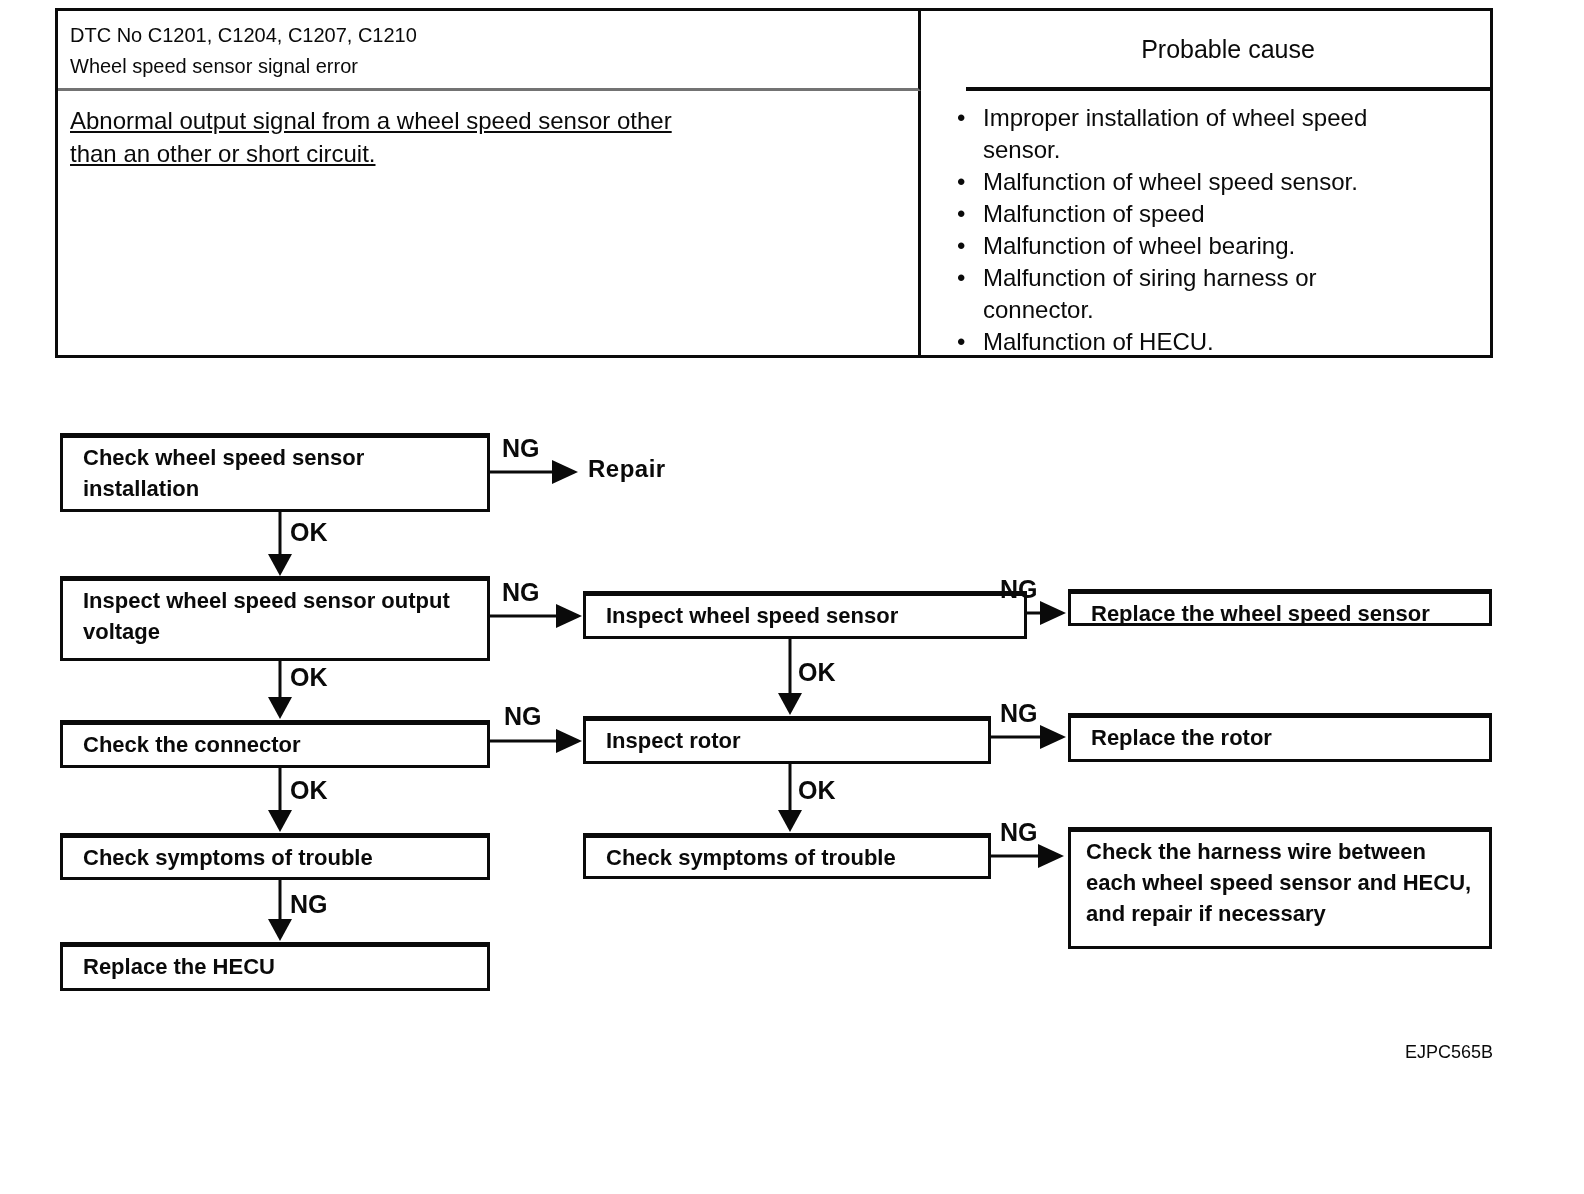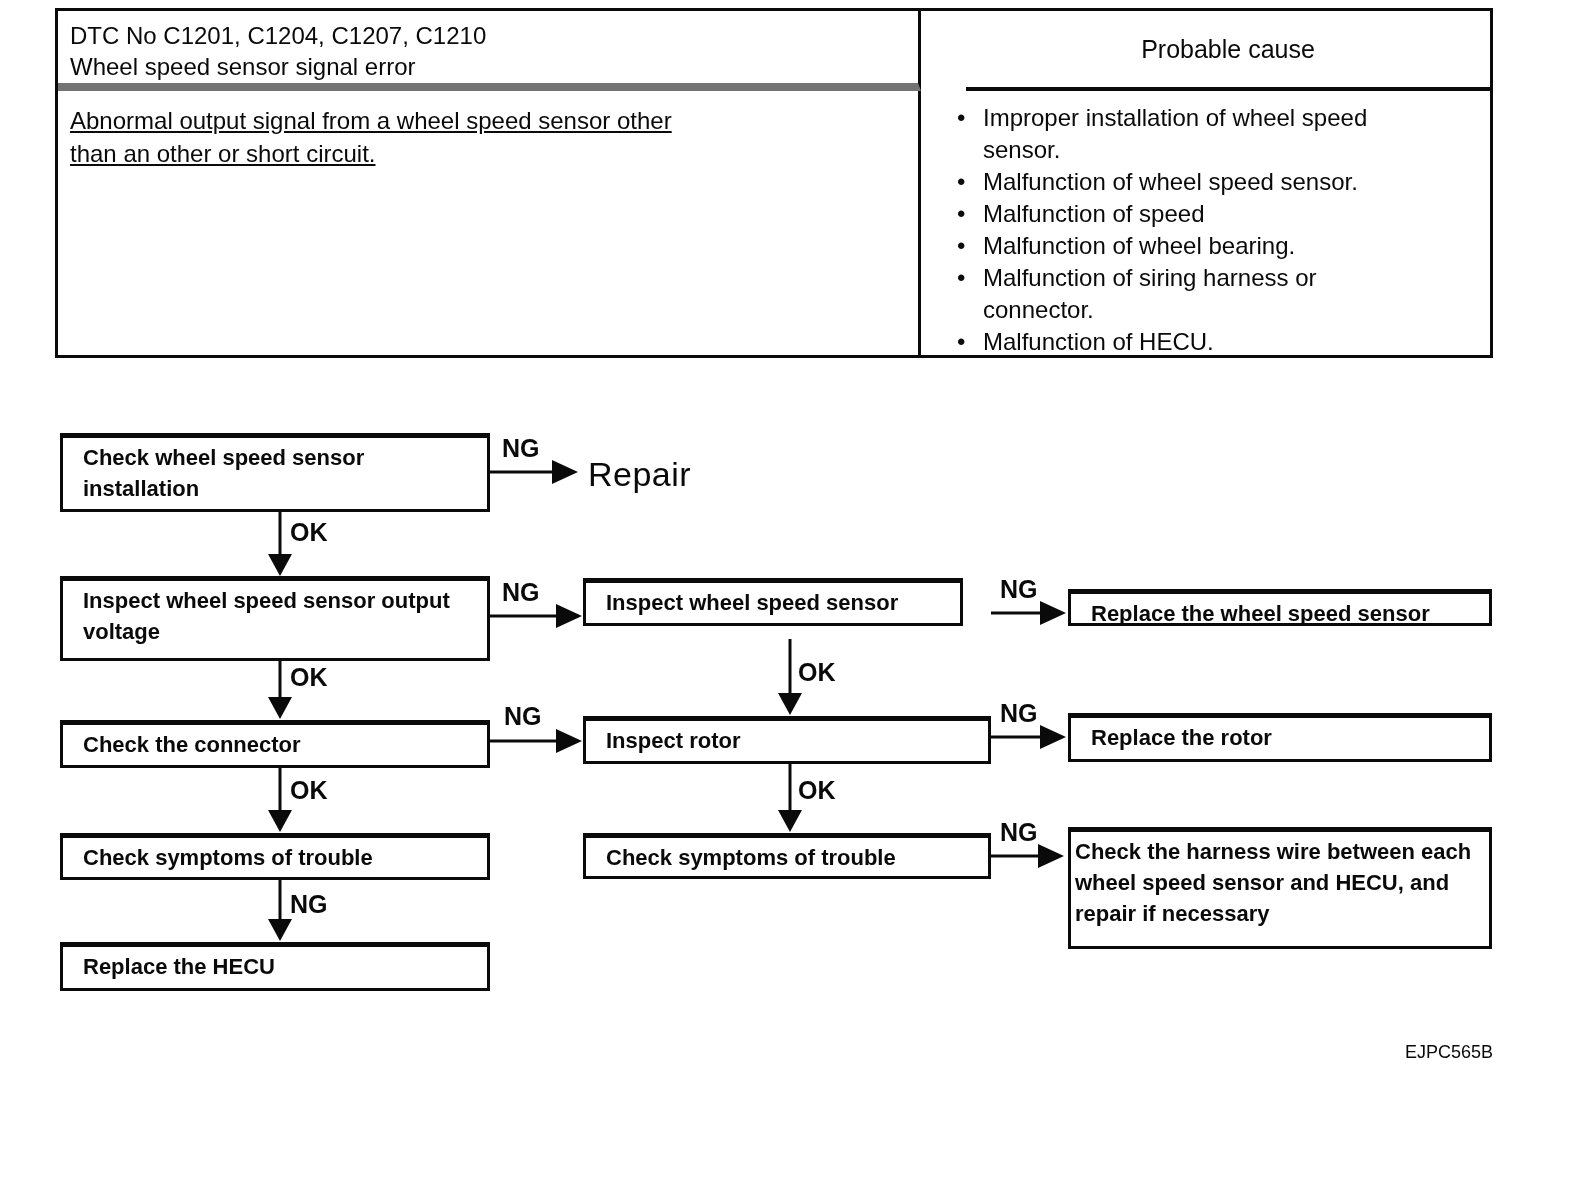--- a/index.html
+++ b/index.html
@@ -16,22 +16,22 @@
     position:absolute;left:55px;top:8px;width:1438px;height:350px;
     border:3px solid #0a0a0a;
     display:grid;
     grid-template-columns:863px 1fr;
     grid-template-rows:80px 1fr;
     box-sizing:border-box;
     background:#fff;
   }
   .cell{box-sizing:border-box;}
   .cell-hl{
-    border-right:3px solid #0a0a0a;border-bottom:8px solid #737373;
-    padding:9px 14px 0 12px;font-size:24px;line-height:31px;
+    border-right:3px solid #0a0a0a;border-bottom:3px solid #737373;
+    padding:9px 14px 0 12px;font-size:20px;line-height:31px;
   }
   .cell-hr{
     border-bottom:4px solid #0a0a0a;
     display:flex;align-items:center;justify-content:center;
     font-size:25px;
     margin-left:45px;
   }
   .cell-bl{
     border-right:3px solid #0a0a0a;
     padding:13px 14px 0 12px;font-size:24px;line-height:33px;text-decoration:underline;
@@ -44,21 +44,21 @@
   
   .fbox{
     position:absolute;box-sizing:border-box;
     border:3px solid #0a0a0a;border-top-width:5px;
     background:#fff;
     display:flex;align-items:flex-start;
     padding:4px 12px 4px 20px;
     font-size:22px;font-weight:700;line-height:31px;
   }
   .lbl{position:absolute;font-size:25px;font-weight:700;white-space:nowrap;}
-  .repair{position:absolute;font-size:34px;font-weight:400;letter-spacing:0.5px;}
+  .repair{position:absolute;font-size:24px;font-weight:700;letter-spacing:0.5px;}
   .figcode{position:absolute;font-size:18px;font-weight:400;}
   svg.arrows{position:absolute;left:0;top:0;pointer-events:none;}
 </style>
 </head>
 <body>
 
 <div class="page">
 
   <div class="dtc-table">
     <div class="cell cell-hl">
@@ -167,37 +167,37 @@
   <div class="fbox" style="left:60px;top:720px;width:430px;height:48px;">
     <span>Check the connector</span>
   </div>
   <div class="fbox" style="left:60px;top:833px;width:430px;height:47px;">
     <span>Check symptoms of trouble</span>
   </div>
   <div class="fbox" style="left:60px;top:942px;width:430px;height:49px;">
     <span>Replace the HECU</span>
   </div>
 
-  <div class="fbox" style="left:583px;top:578px;width:380px;height:48px;">
+  <div class="fbox" style="left:583px;top:591px;width:444px;height:48px;">
     <span>Inspect wheel speed sensor</span>
   </div>
   <div class="fbox" style="left:583px;top:716px;width:408px;height:48px;">
     <span>Inspect rotor</span>
   </div>
   <div class="fbox" style="left:583px;top:833px;width:408px;height:46px;">
     <span>Check symptoms of trouble</span>
   </div>
 
   <div class="fbox" style="left:1068px;top:589px;width:424px;height:37px;">
     <span>Replace the wheel speed sensor</span>
   </div>
   <div class="fbox" style="left:1068px;top:713px;width:424px;height:49px;">
     <span>Replace the rotor</span>
   </div>
-  <div class="fbox" style="left:1068px;top:827px;width:424px;height:122px;padding-left:4px;">
+  <div class="fbox" style="left:1068px;top:827px;width:424px;height:122px;padding-left:15px;">
     <span>Check the harness wire between each wheel speed sensor and HECU, and repair if necessary</span>
   </div>
 
   <span class="lbl" style="left:502px;top:434px;">NG</span>
   <span class="repair" style="left:588px;top:455px;">Repair</span>
   <span class="lbl" style="left:290px;top:518px;">OK</span>
 
   <span class="lbl" style="left:502px;top:578px;">NG</span>
   <span class="lbl" style="left:1000px;top:575px;">NG</span>
   <span class="lbl" style="left:290px;top:663px;">OK</span>

